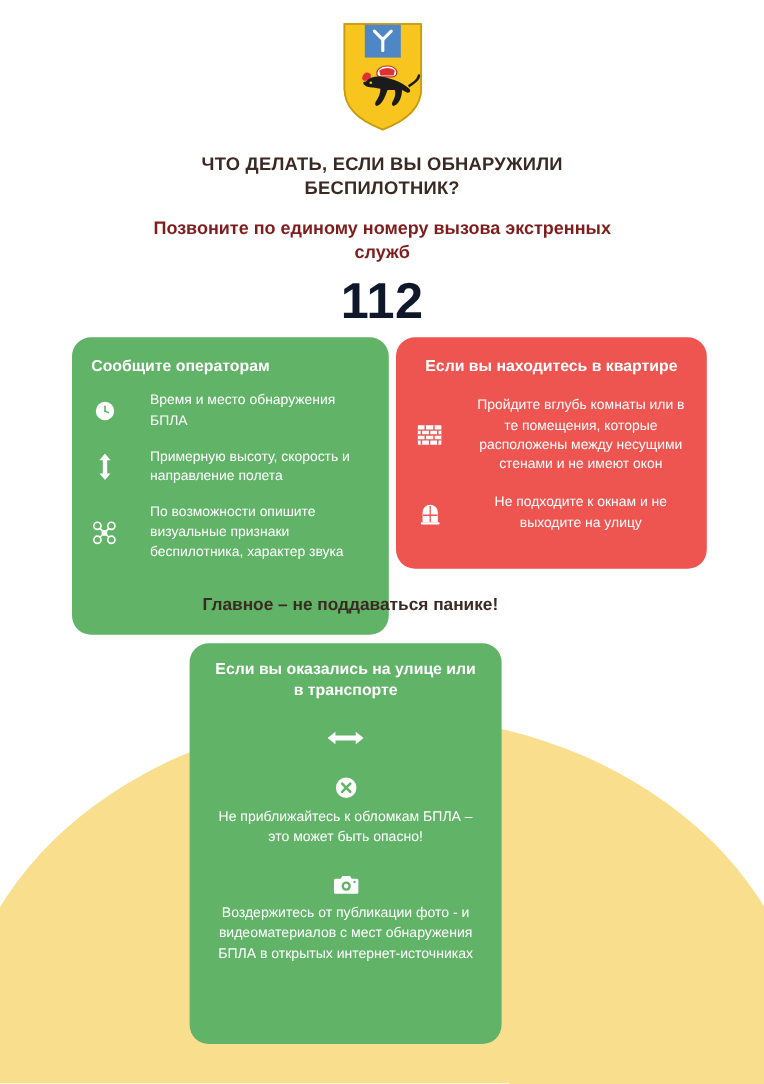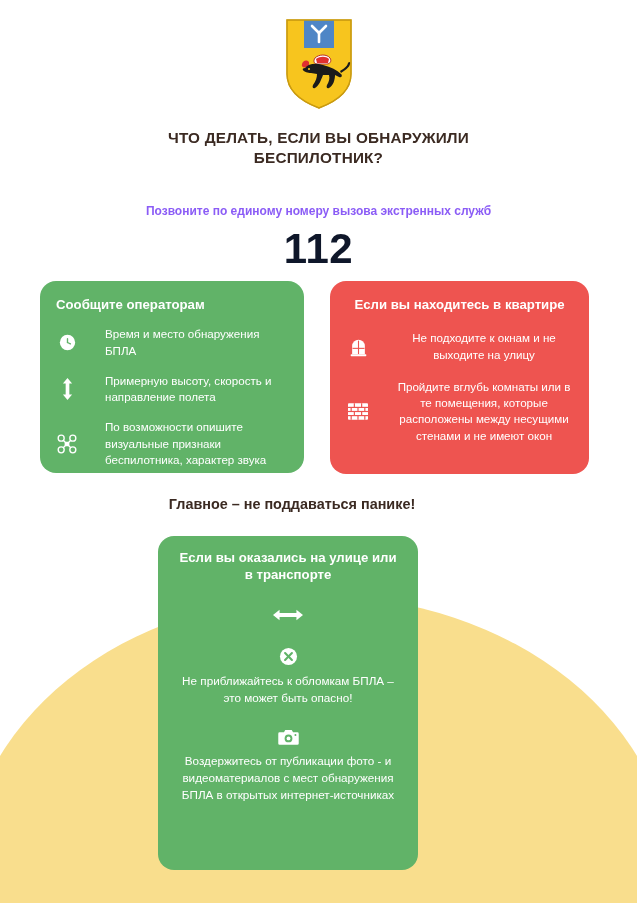--- a/index.html
+++ b/index.html
@@ -55,24 +55,24 @@
     font-size: 15.3px;
     font-weight: bold;
     color: #3b2a22;
     letter-spacing: 0.2px;
     line-height: 1.33;
     text-transform: uppercase;
     margin: 0 auto;
     width: 400px;
   }
   .title-sub {
-    margin-top: 34px;
-    font-size: 12px;
-    font-weight: bold;
-    color: #8b5cf6;
+    margin-top: 12px;
+    font-size: 15px;
+    font-weight: bold;
+    color: #7f1d1d;
     line-height: 1.35;
     width: 420px;
     margin-left: auto;
     margin-right: auto;
   }
   .phone-number {
     margin-top: 9px;
     font-size: 42px;
     font-weight: bold;
     color: #0f172a;
@@ -113,24 +113,24 @@
     justify-content: center;
   }
   .row-text {
     color: #ffffff;
     font-size: 11.6px;
     line-height: 1.4;
   }
 
   
   #card-operators {
-    left: 40px;
+    left: 60px;
     top: 281px;
     width: 264px;
-    height: 192px;
+    height: 248px;
     padding: 15px 16px 12px 16px;
   }
   #card-operators .card-title { margin-bottom: 13px; }
 
   
   #card-apartment {
     left: 330px;
     top: 281px;
     width: 259px;
     height: 193px;
@@ -256,34 +256,20 @@
       </span>
       <span class="row-text">По возможности опишите визуальные признаки беспилотника, характер звука</span>
     </div>
   </div>
 
   <div class="card red" id="card-apartment">
     <div class="card-title">Если вы находитесь в квартире</div>
 
     <div class="row">
       <span class="row-icon">
-        <svg class="ico" width="19" height="20" viewBox="0 0 20 22">
-          <path d="M3 10 A7 7 0 0 1 17 10 V19 H3 Z" fill="#ffffff"></path>
-          <g stroke="#ee5450" stroke-width="1.2">
-            <line x1="10" y1="4" x2="10" y2="19"></line>
-            <line x1="3.4" y1="12.5" x2="16.6" y2="12.5"></line>
-          </g>
-          <rect x="1.4" y="19" width="17.2" height="2.1" rx="0.7" fill="#ffffff"></rect>
-        </svg>
-      </span>
-      <span class="row-text">Не подходите к окнам и не выходите на улицу</span>
-    </div>
-
-    <div class="row">
-      <span class="row-icon">
         <svg class="ico" width="20" height="17" viewBox="0 0 22 18">
           <rect x="0" y="0" width="22" height="18" rx="1" fill="#ffffff"></rect>
           <g stroke="#ee5450" stroke-width="1.3">
             <line x1="0" y1="4.5" x2="22" y2="4.5"></line>
             <line x1="0" y1="9" x2="22" y2="9"></line>
             <line x1="0" y1="13.5" x2="22" y2="13.5"></line>
             <line x1="7" y1="0" x2="7" y2="4.5"></line>
             <line x1="15" y1="0" x2="15" y2="4.5"></line>
             <line x1="3.5" y1="4.5" x2="3.5" y2="9"></line>
             <line x1="11" y1="4.5" x2="11" y2="9"></line>
@@ -291,20 +277,34 @@
             <line x1="7" y1="9" x2="7" y2="13.5"></line>
             <line x1="15" y1="9" x2="15" y2="13.5"></line>
             <line x1="3.5" y1="13.5" x2="3.5" y2="18"></line>
             <line x1="11" y1="13.5" x2="11" y2="18"></line>
             <line x1="18.5" y1="13.5" x2="18.5" y2="18"></line>
           </g>
         </svg>
       </span>
       <span class="row-text">Пройдите вглубь комнаты или в те помещения, которые расположены между несущими стенами и не имеют окон</span>
     </div>
+
+    <div class="row">
+      <span class="row-icon">
+        <svg class="ico" width="19" height="20" viewBox="0 0 20 22">
+          <path d="M3 10 A7 7 0 0 1 17 10 V19 H3 Z" fill="#ffffff"></path>
+          <g stroke="#ee5450" stroke-width="1.2">
+            <line x1="10" y1="4" x2="10" y2="19"></line>
+            <line x1="3.4" y1="12.5" x2="16.6" y2="12.5"></line>
+          </g>
+          <rect x="1.4" y="19" width="17.2" height="2.1" rx="0.7" fill="#ffffff"></rect>
+        </svg>
+      </span>
+      <span class="row-text">Не подходите к окнам и не выходите на улицу</span>
+    </div>
   </div>
 
   <div class="slogan">Главное – не поддаваться панике!</div>
 
   <div class="card green" id="card-outside">
     <div class="card-title">Если вы оказались на улице или в транспорте</div>
 
     <div class="block">
       <div class="block-icon">
         <svg class="ico" width="30" height="14" viewBox="0 0 32 14">

